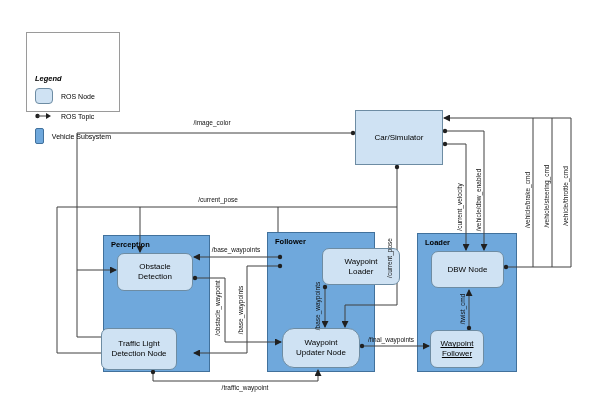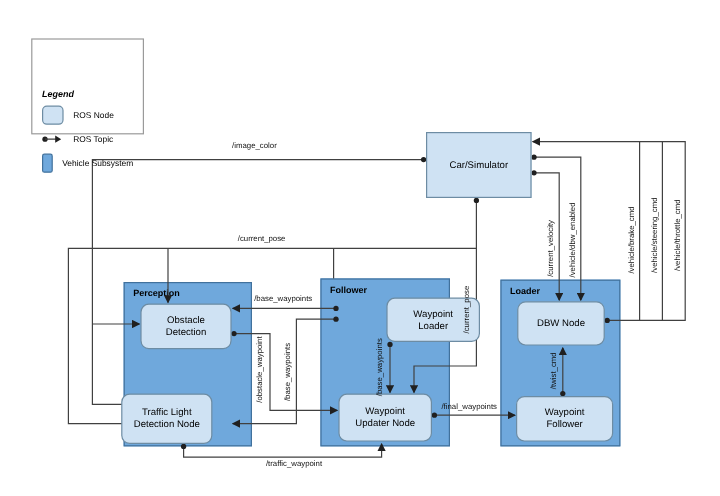--- a/index.html
+++ b/index.html
@@ -23,23 +23,23 @@
   .edges{position:absolute;left:0;top:0;z-index:2;}
   
   .node{position:absolute;background:#cfe2f3;border:1px solid #6d8ca3;box-sizing:border-box;
         display:flex;align-items:center;justify-content:center;text-align:center;
         font-size:8px;line-height:1.2;z-index:3;}
   .rounded{border-radius:7px;}
   #car-simulator{left:355px;top:110px;width:88px;height:55px;}
   #obstacle-detection{left:117px;top:253px;width:76px;height:38px;}
   #traffic-light-detection{left:101px;top:328px;width:76px;height:42px;}
   #waypoint-loader{left:282px;top:248px;width:78px;height:37px;margin-left:40px;}
-  #waypoint-updater{left:282px;top:328px;width:78px;height:40px;}
+  #waypoint-updater{left:282px;top:328px;width:78px;height:40px;border-radius:12px;}
   #dbw-node{left:431px;top:251px;width:73px;height:37px;}
-  #waypoint-follower{left:430px;top:330px;width:81px;height:38px;}
+  #waypoint-follower{left:430px;top:330px;width:54px;height:38px;text-decoration:underline;}
   .w50{max-width:50px;display:inline-block;}
   .w62{max-width:62px;display:inline-block;}
   .w66{max-width:66px;display:inline-block;}
   
   .hlabel,.vlabel{position:absolute;font-size:6.5px;white-space:nowrap;z-index:4;color:#111;}
   .hlabel{transform:translate(-50%,-50%);}
   .vlabel{transform:translate(-50%,-50%) rotate(-90deg);}
 </style>
 </head>
 <body>

